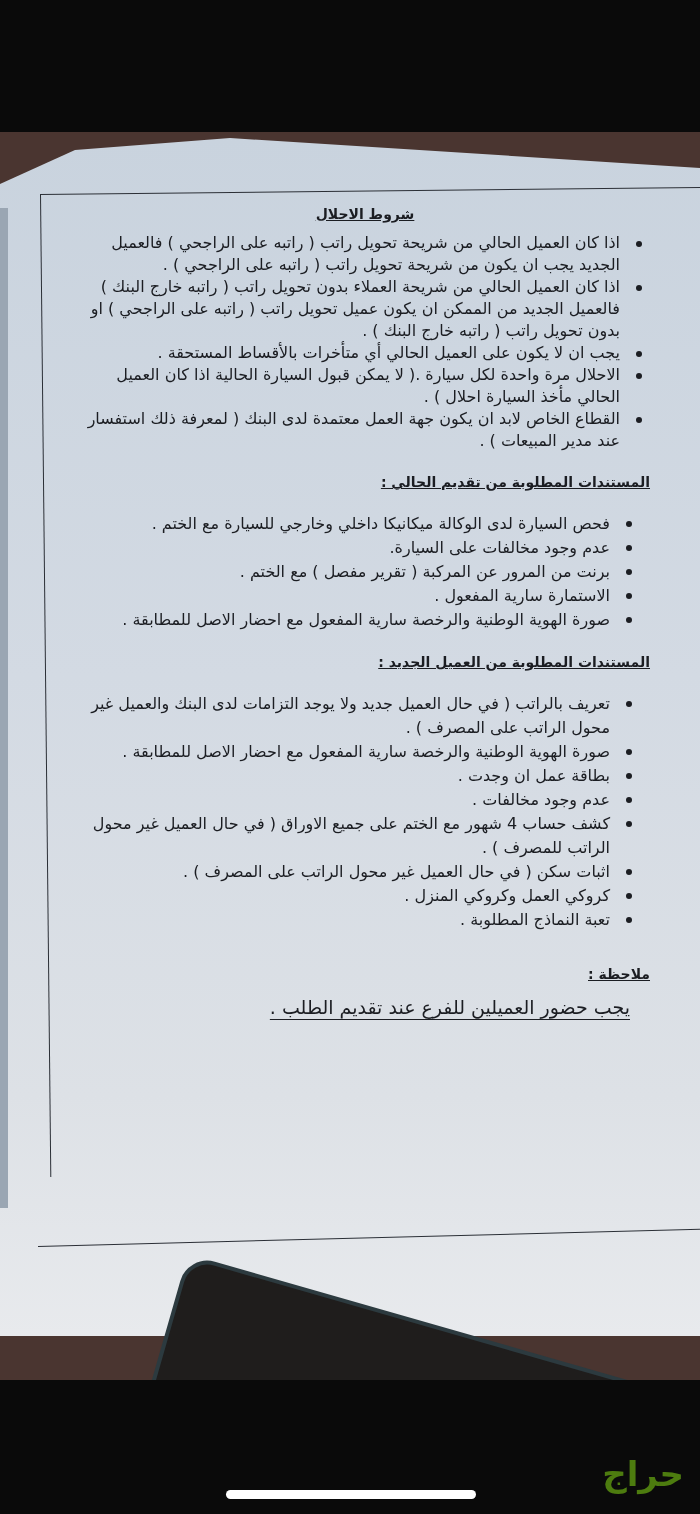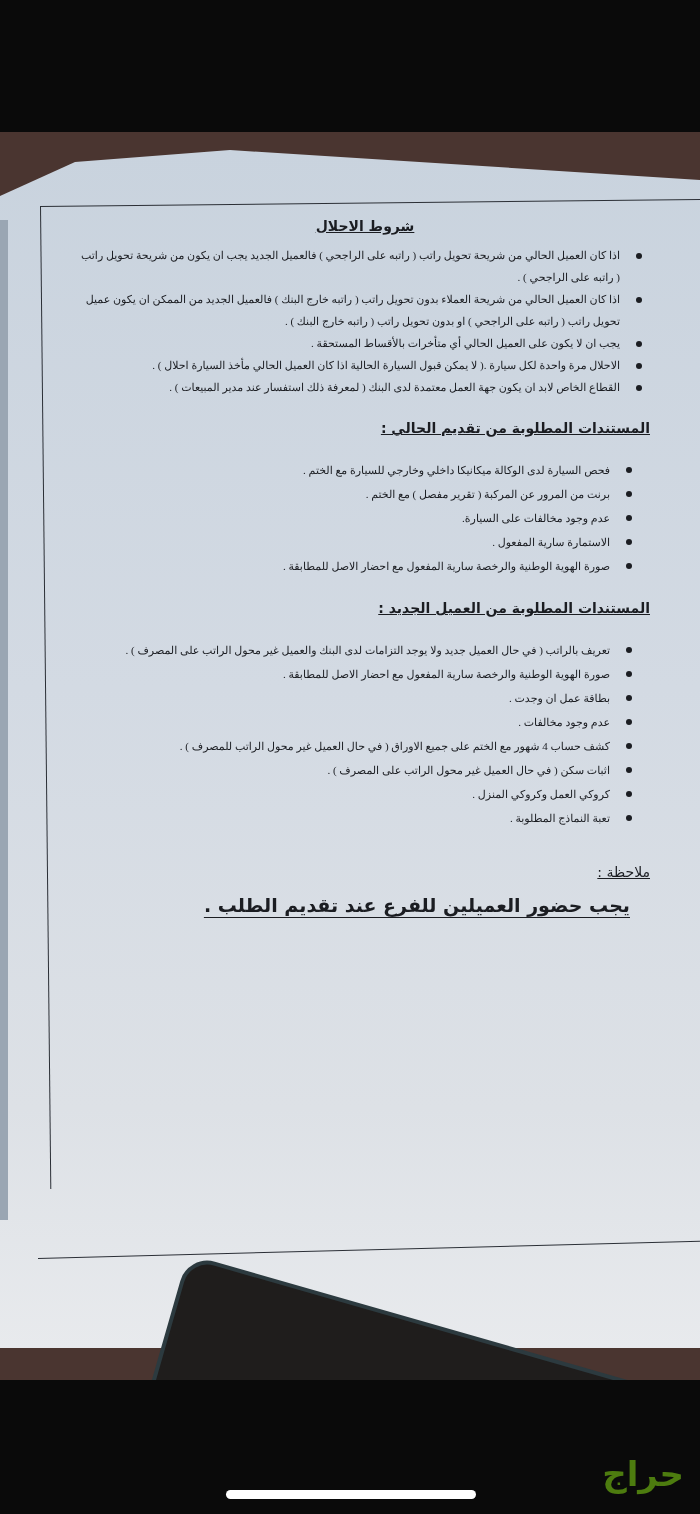--- a/index.html
+++ b/index.html
@@ -6,21 +6,21 @@
   body {
     width:700px; height:1514px; overflow:hidden; position:relative;
     background:#0a0a0a;
     font-family:"DejaVu Sans", "Liberation Sans", sans-serif;
   }
   .photo {
     position:absolute; left:0; top:132px; width:700px; height:1248px;
     background:#4a3530; overflow:hidden;
   }
   .paper {
-    position:absolute; left:0; top:16px; width:700px; height:1200px;
+    position:absolute; left:0; top:4px; width:700px; height:1200px;
     background:linear-gradient(180deg,#c9d3de 0%,#d3dae3 45%,#dde1e6 80%,#e8eaed 100%);
     clip-path:polygon(0 48px, 75px 14px, 230px 2px, 700px 32px, 700px 1205px, 0 1205px);
   }
   .paper-edge-left {
     position:absolute; left:0; top:72px; width:8px; height:1000px; background:#9aa6b3;
   }
   .frame {
     position:absolute; left:40px; top:58px; width:680px; height:982px;
     border-left:1.5px solid #2b2f36; border-top:1.5px solid #2b2f36;
     transform:rotate(-0.6deg); transform-origin:top left;
@@ -32,30 +32,30 @@
   .content {
     position:absolute; left:80px; top:70px; width:570px;
     direction:rtl; color:#1b1d22;
   }
   .heading {
     font-weight:bold; font-size:14px; text-decoration:underline; margin:0;
   }
   .heading.center { text-align:center; margin-bottom:10px; }
   .heading.right { text-align:right; margin:22px 0 22px 0; }
   ul { margin:0; padding:0 30px 0 0; list-style:none; }
-  li { position:relative; font-size:11px; line-height:22px;font-family:Liberation Serif, serif; }
+  li { position:relative; font-size:16px; line-height:22px; }
   li::before {
     content:""; position:absolute; right:-22px; top:9px; width:6px; height:6px;
     border-radius:50%; background:#1b1d22;
   }
   .sec2 ul { padding-right:40px; }
   .sec2 li { line-height:24px; }
-  .note-label { font-weight:normal; font-size:14px; text-decoration:underline; margin:34px 0 14px 0; text-align:right; }
+  .note-label { font-weight:bold; font-size:14px; text-decoration:underline; margin:34px 0 14px 0; text-align:right; }
   .note-text {
-    font-weight:bold; font-size:19px; text-decoration:underline; text-underline-offset:5px;
+    font-weight:normal; font-size:19px; text-decoration:underline; text-underline-offset:5px;
     text-align:right; padding-right:20px;
   }
   .phone {
     position:absolute; left:188px; top:1122px; width:560px; height:200px;
     background:#1f1d1c; border:4px solid #2c3a3f; border-radius:28px;
     transform:rotate(16deg); transform-origin:top left;
   }
   .watermark {
     position:absolute; right:16px; bottom:20px; color:#4d7c0f;
     font-size:34px; font-weight:bold; direction:rtl;
@@ -82,22 +82,22 @@
         <li>اذا كان العميل الحالي من شريحة العملاء بدون تحويل راتب ( راتبه خارج البنك ) فالعميل الجديد من الممكن ان يكون عميل تحويل راتب ( راتبه على الراجحي ) او بدون تحويل راتب ( راتبه خارج البنك ) .</li>
         <li>يجب ان لا يكون على العميل الحالي أي متأخرات بالأقساط المستحقة .</li>
         <li>الاحلال مرة واحدة لكل سيارة .( لا يمكن قبول السيارة الحالية اذا كان العميل الحالي مأخذ السيارة احلال ) .</li>
         <li>القطاع الخاص لابد ان يكون جهة العمل معتمدة لدى البنك ( لمعرفة ذلك استفسار عند مدير المبيعات ) .</li>
       </ul>
 
       <div class="sec2">
         <h3 class="heading right">المستندات المطلوبة من تقديم الحالي :</h3>
         <ul>
           <li>فحص السيارة لدى الوكالة ميكانيكا داخلي وخارجي للسيارة مع الختم .</li>
+          <li>عدم وجود مخالفات على السيارة.</li>
           <li>برنت من المرور عن المركبة ( تقرير مفصل ) مع الختم .</li>
-          <li>عدم وجود مخالفات على السيارة.</li>
           <li>الاستمارة سارية المفعول .</li>
           <li>صورة الهوية الوطنية والرخصة سارية المفعول مع احضار الاصل للمطابقة .</li>
         </ul>
       </div>
 
       <div class="sec2">
         <h3 class="heading right">المستندات المطلوبة من العميل الجديد :</h3>
         <ul>
           <li>تعريف بالراتب ( في حال العميل جديد ولا يوجد التزامات لدى البنك والعميل غير محول الراتب على المصرف ) .</li>
           <li>صورة الهوية الوطنية والرخصة سارية المفعول مع احضار الاصل للمطابقة .</li>

